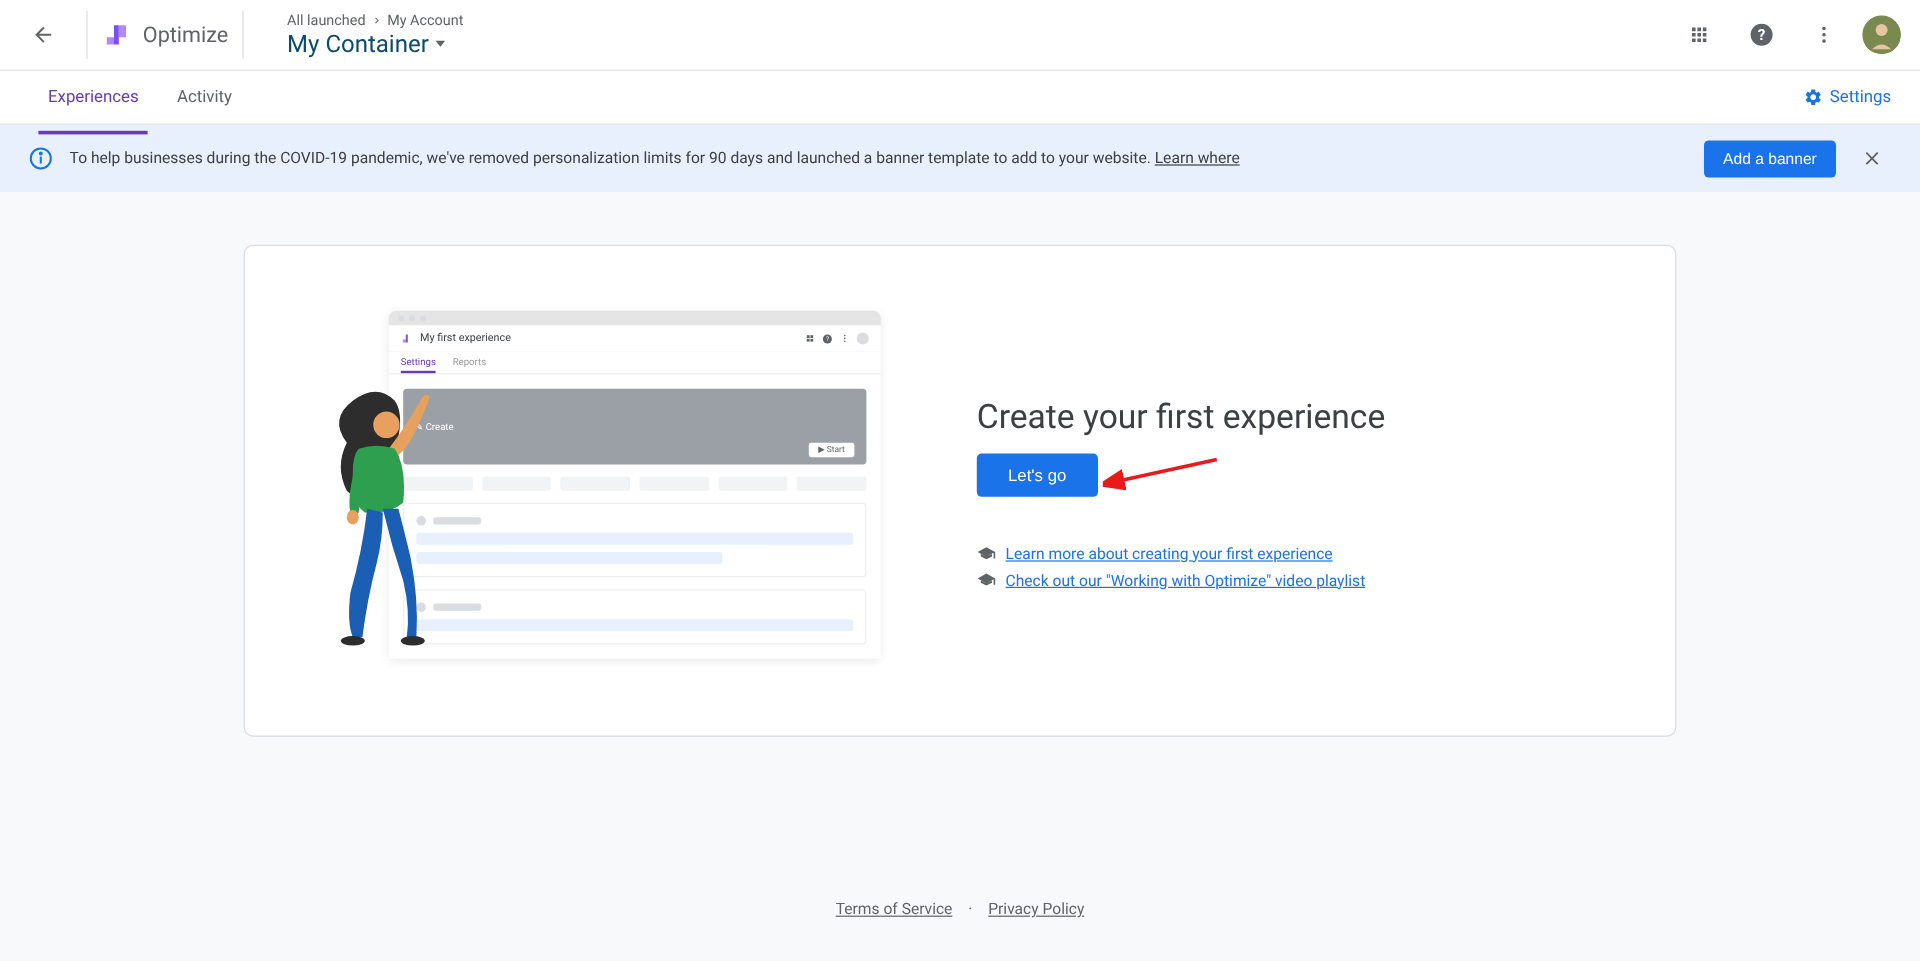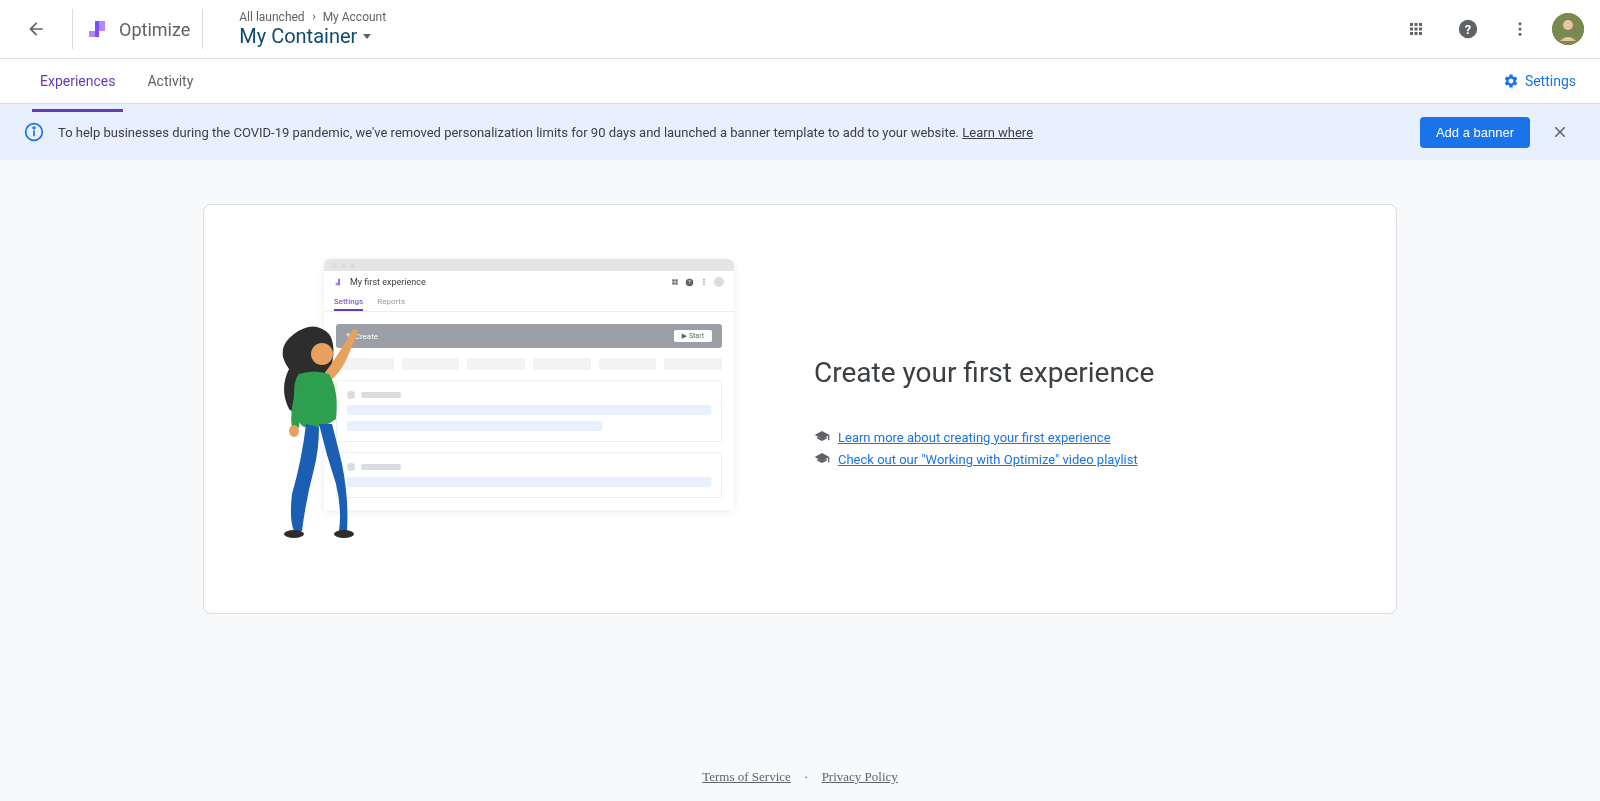--- a/index.html
+++ b/index.html
@@ -243,27 +243,26 @@
       color: #1a73e8;
       text-decoration: underline;
     }
     .grad-icon {
       width: 16px;
       height: 16px;
       color: #5f6368;
     }
     .footer {
       position: fixed;
-      bottom: 16px;
+      bottom: 35px;
       left:0;
       width: 1600px;
       text-align: center;
       font-size: 13px;
       color: #5f6368;
-      font-family: Liberation Serif, serif;
     }
     .footer a {
       color: #5f6368;
       text-decoration: underline;
     }
     .dot-sep {
       margin: 0 10px;
     }
     
     .browser-mock {
@@ -324,20 +323,21 @@
       justify-content: space-between;
       font-size: 8px;
       color: #fff;
     }
     .mock-start-btn {
       background: #fff;
       color: #5f6368;
       padding: 2px 8px;
       border-radius: 2px;
       font-size: 7px;
+      margin-top: 39px;
     }
     .mock-pills {
       display: flex;
       gap: 8px;
       margin-top: 10px;
     }
     .mock-pill {
       height: 12px;
       background: #f1f3f4;
       border-radius: 2px;
@@ -559,20 +559,31 @@
 
         <path d="M 42 105 Q 38 140 28 175 Q 25 200 30 212 L 38 212 Q 42 180 50 150 Q 55 130 55 108 Z" fill="#1a5fb4"></path>
         <path d="M 55 105 Q 62 135 72 165 Q 78 190 75 212 L 83 212 Q 85 180 78 145 Q 72 120 68 105 Z" fill="#1a5fb4"></path>
 
         <ellipse cx="30" cy="215" rx="10" ry="4" fill="#2d2d2d"></ellipse>
         <ellipse cx="80" cy="215" rx="10" ry="4" fill="#2d2d2d"></ellipse>
       </svg>
     </div>
     <div class="card-content">
       <h1 class="card-title">Create your first experience</h1>
+      <div style="display:flex;align-items:center;">
+        <button class="lets-go-btn">Let's go</button>
+        <svg width="100" height="30" viewBox="0 0 100 30" style="margin-left:4px;">
+          <defs>
+              <marker id="arrowhead" markerWidth="10" markerHeight="10" refX="2" refY="3" orient="auto">
+                <polygon points="0 0, 8 3, 0 6" fill="#e81a1a"></polygon>
+              </marker>
+            </defs>
+          <line x1="95" y1="2" x2="12" y2="20" stroke="#e81a1a" stroke-width="3" marker-end="url(#arrowhead)"></line>
+        </svg>
+      </div>
       <div class="links-section">
         <div class="help-link">
           <svg class="grad-icon" viewBox="0 0 24 24" fill="#5f6368">
               <path d="M12 3L1 9l11 6 9-4.91V17h2V9L12 3zm-7 8.5v3L12 18l7-3.5v-3L12 15l-7-3.5z"></path>
             </svg>
           <a href="#"> Learn more about creating your first experience</a>
         </div>
         <div class="help-link">
           <svg class="grad-icon" viewBox="0 0 24 24" fill="#5f6368">
               <path d="M12 3L1 9l11 6 9-4.91V17h2V9L12 3zm-7 8.5v3L12 18l7-3.5v-3L12 15l-7-3.5z"></path>

